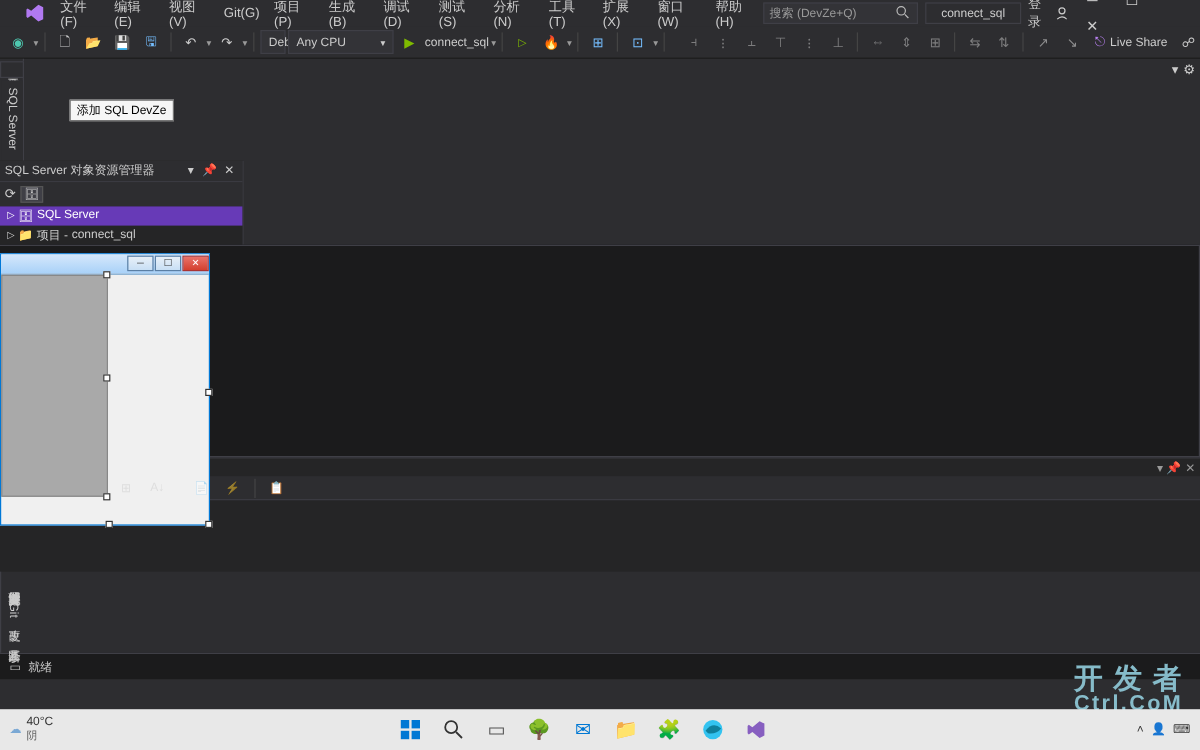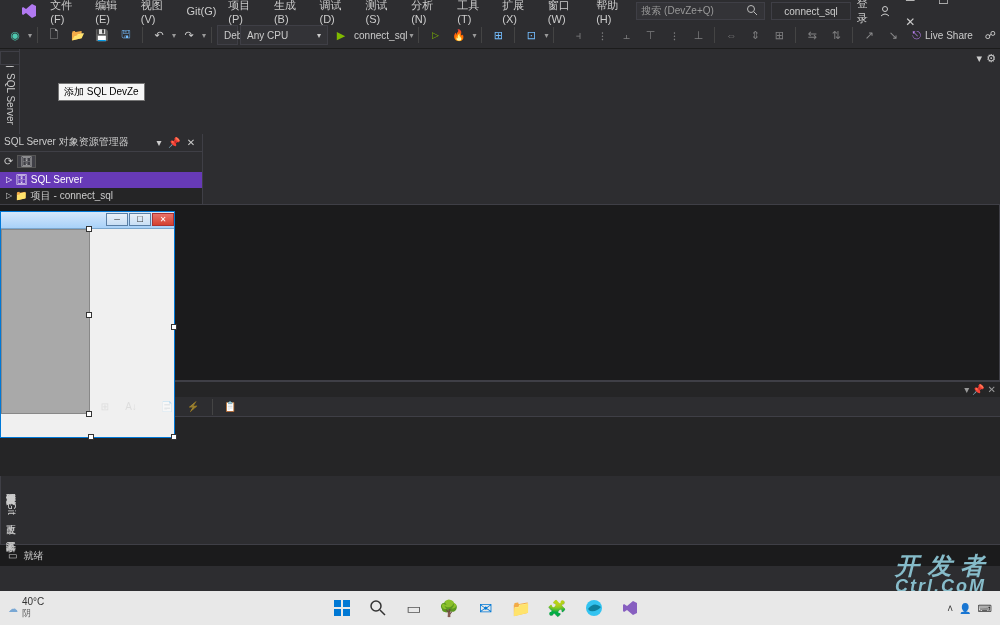--- a/index.html
+++ b/index.html
@@ -63,21 +63,21 @@
 .statusbar { height: 22px; background: #1b1b1c; display: flex; align-items: center; padding: 0 8px; font-size: 10px; color: #ccc; border-top:1px solid #3f3f46;}
 .statusbar .right { margin-left:auto; display:flex; gap:22px; }
 
 
 .taskbar { position: absolute; bottom: 0; left: 0; right: 0; height: 34px; background: #e8e8e8; display: flex; align-items: center; padding: 0 8px; }
 .weather { display:flex; align-items:center; gap:4px; font-size:10px; color:#333; }
 .task-icons { margin: 0 auto; display: flex; gap: 14px; align-items: center; }
 .task-icons .ticon { width: 22px; height: 22px; display:flex; align-items:center; justify-content:center; font-size:16px; }
 .tray { display:flex; align-items:center; gap:6px; font-size:10px; color:#333; margin-left: 20px; }
 
-.watermark { position:absolute; right:14px; bottom:30px; font-family: Arial; font-weight:bold; font-style:italic; color:#8fc9d8; font-size:24px; letter-spacing:1px; opacity:0.92; pointer-events:none; line-height: 0.95; }
+.watermark { position:absolute; right:14px; bottom:30px; font-family: Arial; font-weight:bold; color:#8fc9d8; font-size:24px; letter-spacing:1px; opacity:0.92; pointer-events:none; line-height: 0.95; }
 .watermark .l2 { font-size: 18px; letter-spacing: 2px; }
 
 .gear-top { position:absolute; right:4px; top:52px; font-size:11px; color:#ccc; }
 .chevron-top { position:absolute; right:18px; top:52px; font-size:11px; color:#ccc; }
 
 svg { display: block; }
 </style>
 </head>
 <body>
 

